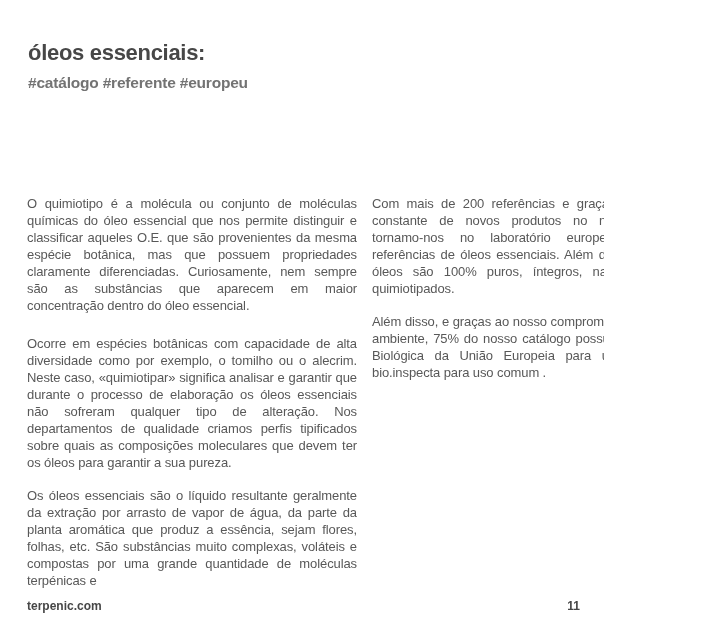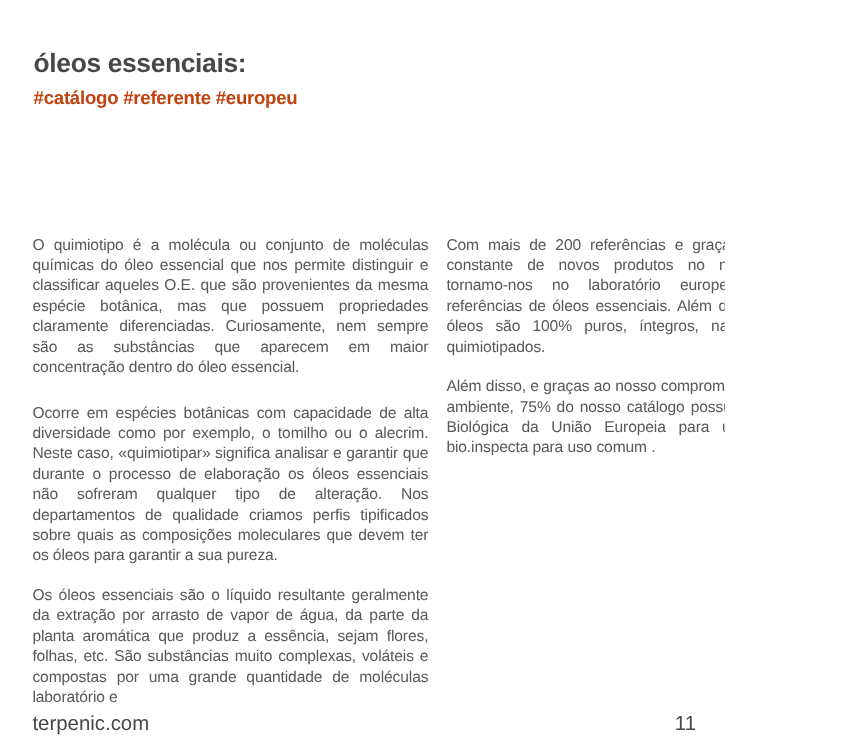--- a/index.html
+++ b/index.html
@@ -25,21 +25,21 @@
       font-weight: bold;
       color: #474747;
       letter-spacing: -0.3px;
     }
     .title-line { display: block; }
     .hashtags {
       margin-top: 6px;
       font-size: 15.5px;
       line-height: 18px;
       font-weight: bold;
-      color: #c2410c;
+      color: #737373;
       letter-spacing: -0.2px;
     }
 
     .content {
       position: absolute;
       top: 174px;
       left: 27px;
       display: flex;
     }
     .col { width: 330px; }
@@ -56,42 +56,42 @@
     .col p.gap-large { margin-top: 16px; }
 
     .footer {
       position: absolute;
       left: 27px;
       right: 24px;
       bottom: 16px;
       display: flex;
       justify-content: space-between;
       align-items: center;
-      font-size: 17px;
-      font-weight: normal;
+      font-size: 12px;
+      font-weight: bold;
       color: #474747;
     }
   </style>
 </head>
 <body>
 
 <div class="page">
 
   <header class="header">
     <h1 class="title">
       <span class="title-line">óleos essenciais:</span>
     </h1>
     <div class="hashtags">#catálogo #referente #europeu</div>
   </header>
 
   <main class="content">
     <div class="col">
       <p>O quimiotipo é a molécula ou conjunto de moléculas químicas do óleo essencial que nos permite distinguir e classificar aqueles O.E. que são provenientes da mesma espécie botânica, mas que possuem propriedades claramente diferenciadas. Curiosamente, nem sempre são as substâncias que aparecem em maior concentração dentro do óleo essencial.</p>
       <p>Ocorre em espécies botânicas com capacidade de alta diversidade como por exemplo, o tomilho ou o alecrim. Neste caso, «quimiotipar» significa analisar e garantir que durante o processo de elaboração os óleos essenciais não sofreram qualquer tipo de alteração. Nos departamentos de qualidade criamos perfis tipificados sobre quais as composições moleculares que devem ter os óleos para garantir a sua pureza.</p>
-      <p class="gap-large">Os óleos essenciais são o líquido resultante geralmente da extração por arrasto de vapor de água, da parte da planta aromática que produz a essência, sejam flores, folhas, etc. São substâncias muito complexas, voláteis e compostas por uma grande quantidade de moléculas laboratório e</p>
+      <p class="gap-large">Os óleos essenciais são o líquido resultante geralmente da extração por arrasto de vapor de água, da parte da planta aromática que produz a essência, sejam flores, folhas, etc. São substâncias muito complexas, voláteis e compostas por uma grande quantidade de moléculas terpénicas e</p>
     </div>
     <div class="col col-right">
       <p>Com mais de 200 referências e graças à integração constante de novos produtos no nosso catálogo, tornamo-nos no laboratório europeu com mais referências de óleos essenciais. Além disso, os nossos óleos são 100% puros, íntegros, naturais e estão quimiotipados.</p>
       <p class="gap-large">Além disso, e graças ao nosso compromisso com o meio ambiente, 75% do nosso catálogo possui a Certificação Biológica da União Europeia para uso oral e de bio.inspecta para uso comum .</p>
     </div>
   </main>
 
   <footer class="footer">
     <span>terpenic.com</span>
     <span>11</span>

